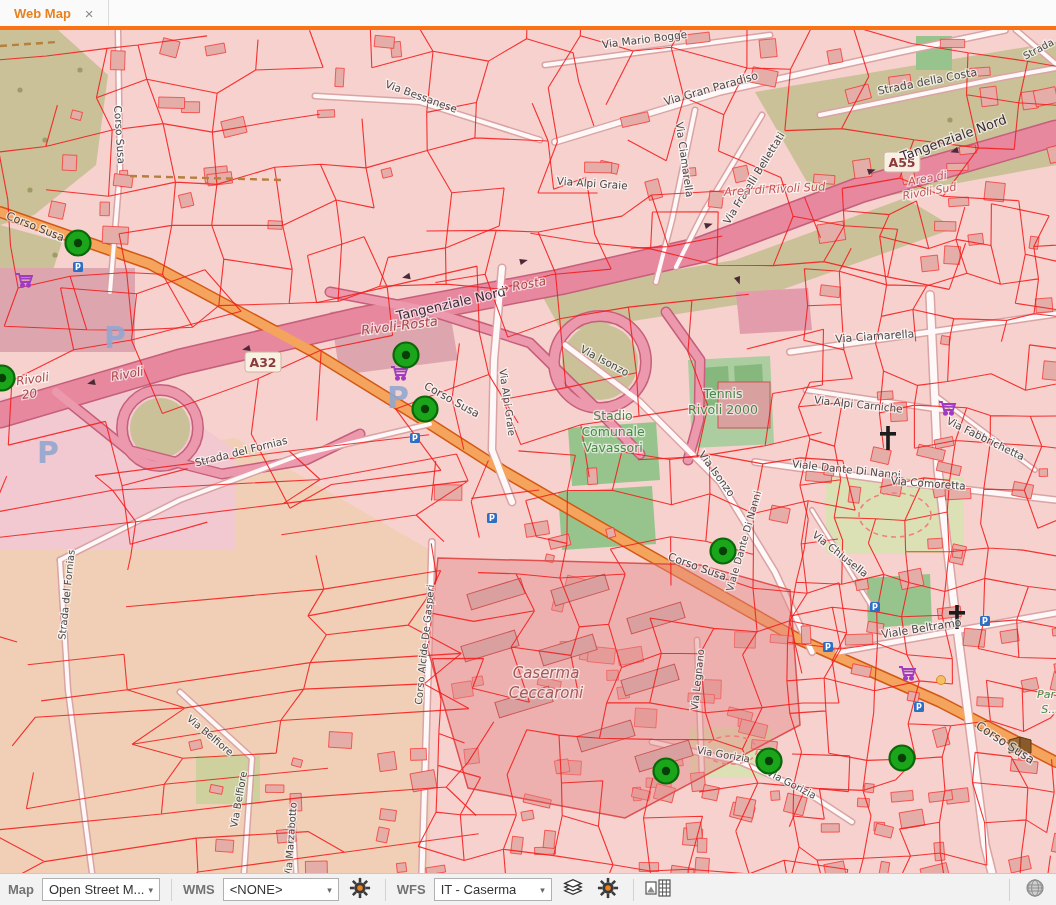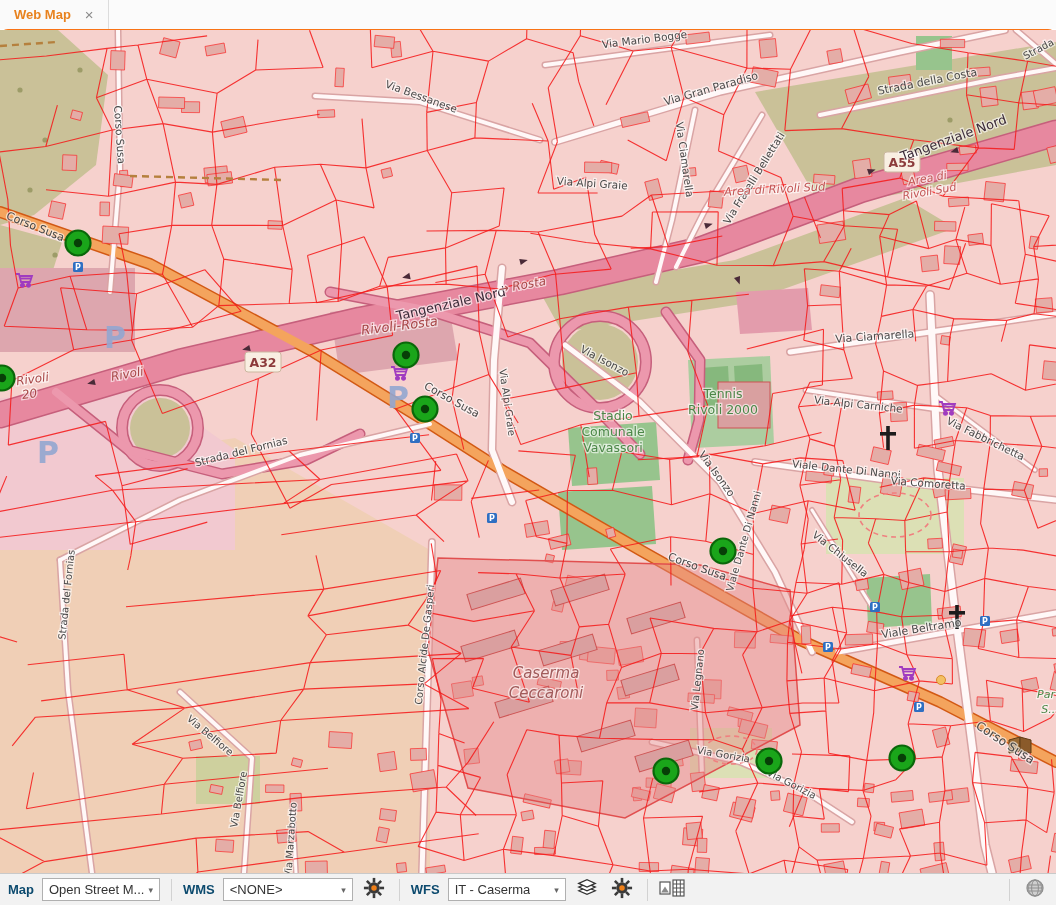--- a/index.html
+++ b/index.html
@@ -1,37 +1,37 @@
 <!DOCTYPE html>
 <html><head>
 <meta charset="utf-8">
 <style>
   html,body{margin:0;padding:0;width:1056px;height:905px;overflow:hidden;
     font-family:"Liberation Sans",sans-serif;background:#fff;}
-  .tabbar{height:30px;background:#f1f1f1;display:flex;align-items:stretch;border-bottom:1px solid #f97316;box-sizing:border-box;border-radius:8px;}
+  .tabbar{height:30px;background:#f1f1f1;display:flex;align-items:stretch;border-bottom:4px solid #f97316;box-sizing:border-box;}
   .tab{display:flex;align-items:center;gap:14px;padding:0 14px;background:#fafafa;border-right:1px solid #dcdcdc;}
   .tab-title{color:#e8821e;font-weight:bold;font-size:13px;}
   .tab-close{color:#8a8a8a;font-size:15px;line-height:1;cursor:default;}
   .tabbar-rest{flex:1;background:#fbfbfb;}
   .map-area{position:relative;width:1056px;height:843px;background:#f6d7d3;overflow:hidden;}
   .map-area svg{display:block;}
   .lb{font-family:"DejaVu Sans",sans-serif;paint-order:stroke;stroke:rgba(255,255,255,.62);stroke-width:2.6px;}
   .st{fill:#4a4a4a}.cs{fill:#474747}.mo{fill:#3c2c3a}
   .ex{fill:#a84848;font-style:italic}.area{fill:#c25555;font-style:italic}
   .poi{fill:#4c8748}.poi-i{fill:#4c8748;font-style:italic}
   .cas{fill:#a15b5b;font-style:italic}
   .shield-t{fill:#8c3b3b;font-weight:bold;font-family:"DejaVu Sans",sans-serif}
   .pletter{fill:#93a7d1;font-weight:bold;font-family:"DejaVu Sans",sans-serif;opacity:.9}
   .psq-t{fill:#fff;font-weight:bold;font-family:"DejaVu Sans",sans-serif}
   .toolbar{height:32px;background:#f2f2f2;border-top:1px solid #c9c9c9;display:flex;align-items:center;
     padding:0 8px;gap:8px;box-sizing:border-box;}
-  .tb-label{font-weight:bold;font-size:13px;color:#0c4a6e;}
+  .tb-label{font-weight:bold;font-size:13px;color:#737373;}
   .tb-select{display:flex;align-items:center;justify-content:space-between;width:118px;height:23px;background:#fff;
     border:1px solid #b0b0b0;border-radius:0;padding:0 6px;font-size:13px;color:#333;box-sizing:border-box;cursor:default;}
-  .tb-select.w2{width:130px;}
+  .tb-select.w2{width:116px;}
   .tb-select span.val{white-space:nowrap;overflow:hidden;}
   .caret{color:#666;font-size:9px;margin-left:4px;}
   .tb-sep{width:1px;height:22px;background:#d2d2d2;margin:0 3px;}
   .tb-btn{width:27px;height:26px;display:flex;align-items:center;justify-content:center;border-radius:3px;}
   .tb-spacer{flex:1;}
 </style>
 </head>
 <body>
 
 <div class="tabbar">

